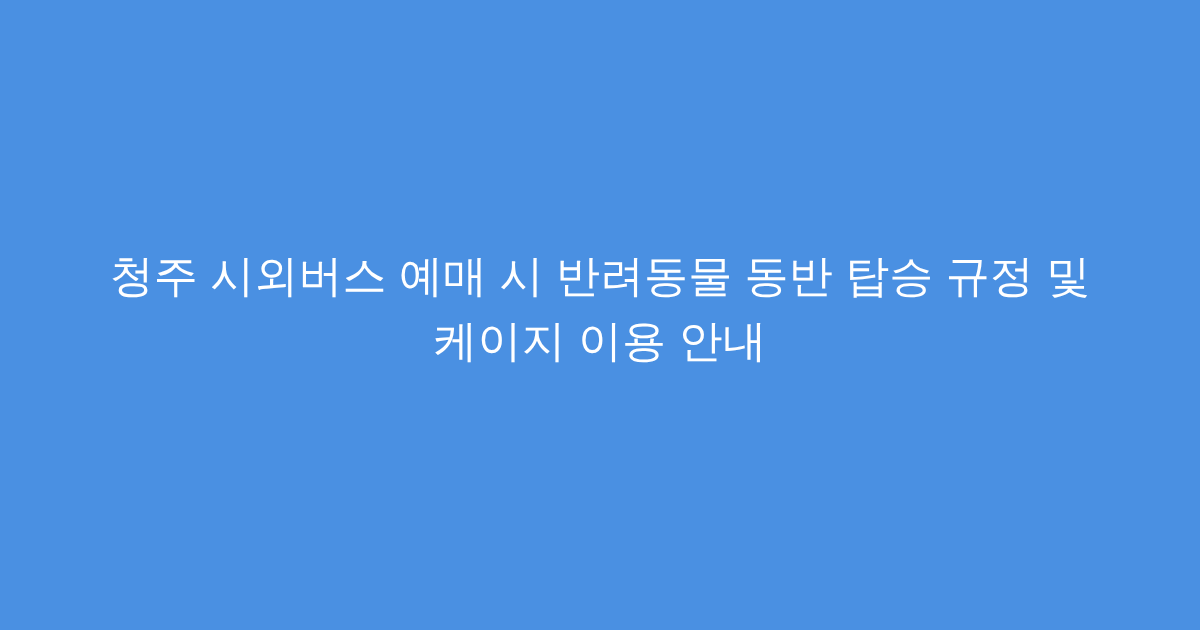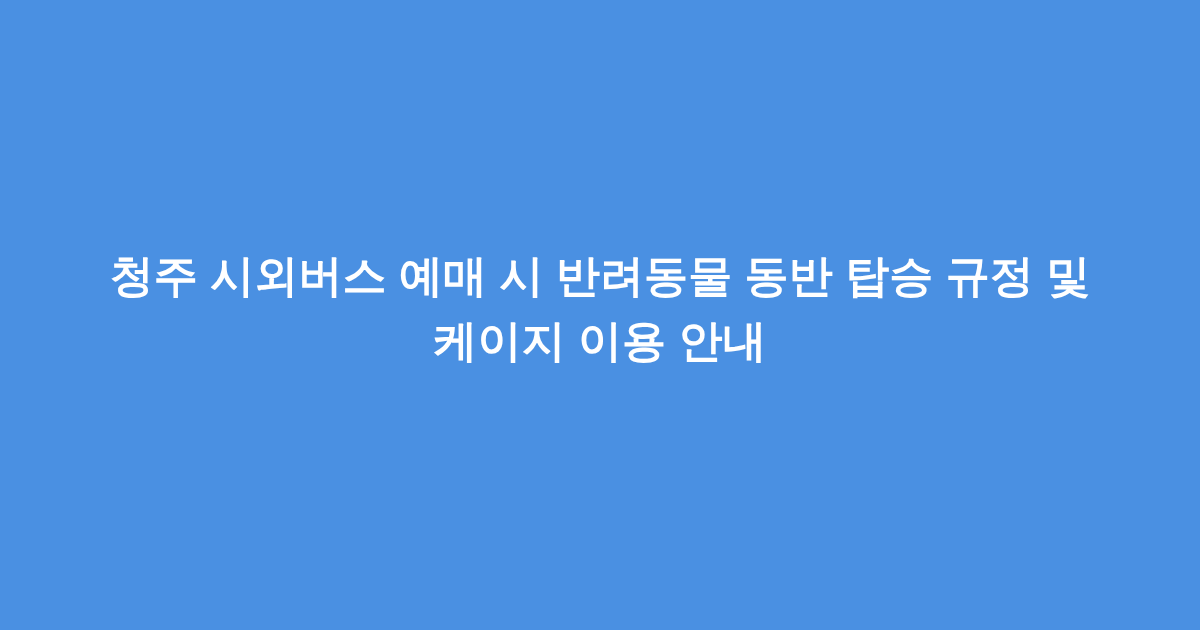--- a/index.html
+++ b/index.html
@@ -39,21 +39,21 @@
   }
 
   .card-title {
     margin: 17px;
     padding: 0;
     width: 100%;
     text-align: center;
     color: #ffffff;
     font-family: "Liberation Sans", "DejaVu Sans", sans-serif;
     font-size: 44px;
-    font-weight: 700;
+    font-weight: 400;
     line-height: 65px;
     letter-spacing: 0.1px;
     word-break: keep-all;
     white-space: pre-line;
     text-rendering: optimizeLegibility;
   }
 </style>
 </head>
 <body>
 

